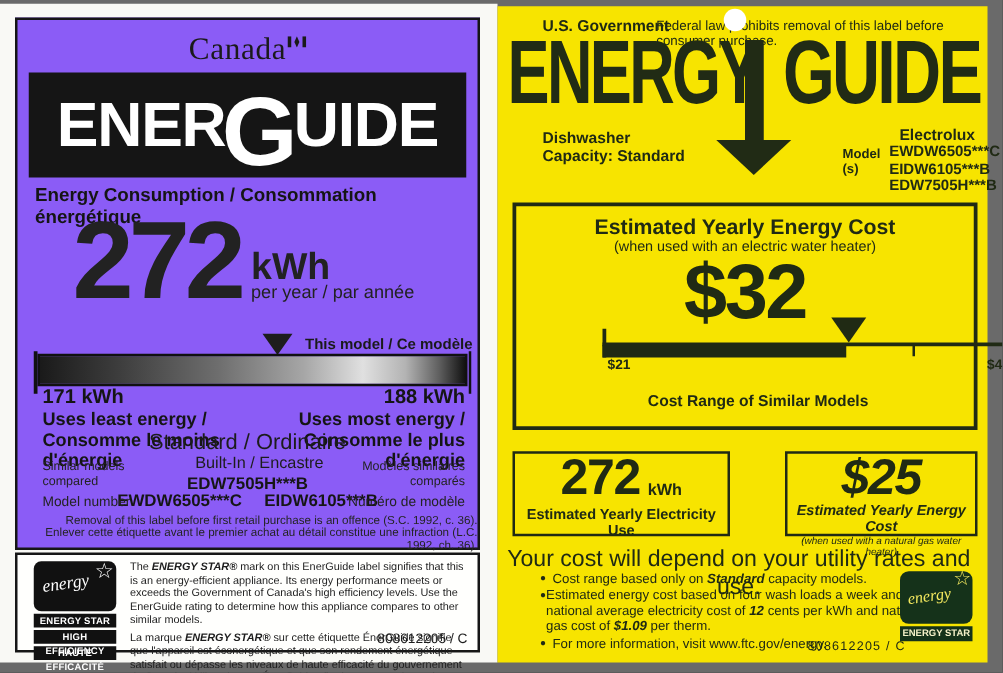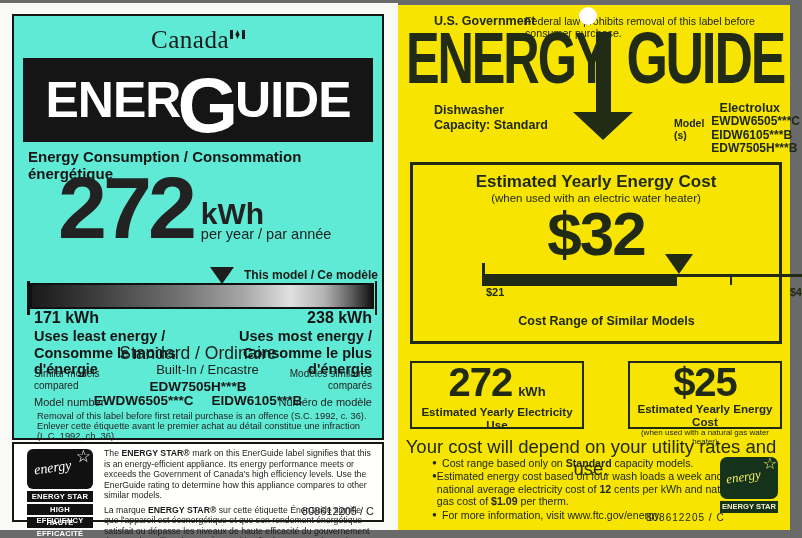--- a/index.html
+++ b/index.html
@@ -2,21 +2,21 @@
 <html><head>
 <meta charset="utf-8">
 <style>
   html,body{margin:0;padding:0;background:#555;}
   .page{position:relative;width:802px;height:538px;background:#6a6a6a;overflow:hidden;
         font-family:"Liberation Sans",sans-serif;-webkit-font-smoothing:antialiased;}
 
   
   .cdn{position:absolute;left:0;top:3px;width:398px;height:527px;background:#f9f9f5;}
   .cdn .main-box{position:absolute;left:12px;top:11px;width:368px;height:422px;
-                 border:2px solid #161616;background:#5eead4;}
+                 border:2px solid #161616;background:#8b5cf6;}
   .canada-mark{position:absolute;left:0;right:0;top:10px;text-align:center;
                font-family:"Liberation Serif",serif;font-size:25px;color:#1a1a1a;letter-spacing:.5px;}
   .canada-mark svg{vertical-align:super;margin-left:1px;}
   .energuide-banner{position:absolute;left:9px;right:9px;top:42px;height:84px;background:#151515;
                     display:flex;align-items:center;justify-content:center;color:#fff;}
   .energuide-banner .eg-txt{font-weight:bold;font-size:50px;letter-spacing:-1px;line-height:1;}
   .energuide-banner .eg-g{font-weight:bold;font-size:78px;line-height:.8;margin:0 -3px;position:relative;top:5px;}
   .cdn-subtitle{position:absolute;left:14px;top:132px;font-weight:bold;font-size:15px;color:#151515;}
   .consumption{position:absolute;left:44px;top:158px;display:flex;align-items:flex-end;color:#222;}
   .consumption .big{font-weight:bold;font-size:88px;line-height:.78;letter-spacing:-4px;}
@@ -38,21 +38,21 @@
   .cap.least{left:20px;} .cap.most{right:10px;text-align:right;}
   .category{position:absolute;left:0;right:0;top:327px;text-align:center;font-size:17.5px;color:#1c1c1c;}
   .subcategory{position:absolute;left:0;right:0;top:346px;text-align:center;font-size:13px;color:#1c1c1c;padding-left:19px;}
   .similar{position:absolute;top:352px;font-size:10px;line-height:12px;color:#232323;}
   .similar.l{left:20px;} .similar.r{right:10px;text-align:right;}
   .model-lbl{position:absolute;top:380px;font-size:11px;color:#232323;}
   .model-lbl.l{left:20px;} .model-lbl.r{right:10px;}
   .models1{position:absolute;left:0;right:0;top:363px;text-align:center;font-weight:bold;font-size:13.5px;color:#161616;}
   .models2{position:absolute;left:0;right:0;top:377px;text-align:center;font-weight:bold;font-size:13.5px;color:#161616;}
   .models2 span{margin:0 9px;}
-  .offence{position:absolute;left:0;right:0;text-align:left;font-size:9.3px;color:#242424;margin-left:23px;}
+  .offence{position:absolute;left:0;right:0;text-align:right;font-size:9.3px;color:#242424;}
   .offence.en{top:395px;} .offence.fr{top:405px;}
 
   .estar-box{position:absolute;left:12px;top:439px;width:368px;height:76px;
              border:2px solid #161616;background:#fffffd;}
   .es-logo{position:absolute;left:13px;top:5px;width:66px;}
   .es-art{position:relative;width:66px;height:40px;background:#111;border-radius:6px;color:#fff;}
   .es-script{position:absolute;left:7px;top:11px;font-family:"Liberation Serif",serif;font-style:italic;
              font-size:14px;transform:rotate(-8deg);}
   .es-star{position:absolute;right:2px;top:-1px;font-size:17px;line-height:1;}
   .es-bar{margin-top:2px;height:11px;background:#111;color:#fff;font-weight:bold;font-size:7.6px;
@@ -91,39 +91,39 @@
   .sc-mid{position:absolute;top:15px;width:2px;height:9px;background:#202a14;}
   .sc-fill{position:absolute;left:0;top:15px;width:59%;height:10px;background:#202a14;}
   .sc-marker{position:absolute;left:183px;top:-7px;width:0;height:0;
              border-left:14px solid transparent;border-right:14px solid transparent;
              border-top:20px solid #202a14;}
   .sc-min{position:absolute;left:4px;top:25px;font-weight:bold;font-size:11px;}
   .sc-max{position:absolute;right:4px;top:25px;font-weight:bold;font-size:11px;}
   .cb-caption{position:absolute;left:0;right:0;top:149px;text-align:center;font-weight:bold;font-size:12.5px;margin-left:21px;}
   .mini-box{position:absolute;top:356px;border:2.5px solid #202a14;text-align:center;}
   .mini-box.elec{left:12px;width:170px;height:64px;}
-  .mini-box.gas{left:230px;width:150px;height:64px;}
+  .mini-box.gas{left:230px;width:150px;height:64px;font-style:italic;}
   .mini-val{display:flex;justify-content:center;align-items:flex-end;margin-top:3px;}
   .mini-val .v{font-weight:bold;font-size:40px;line-height:.82;letter-spacing:-1px;}
   .mini-val .u{font-weight:bold;font-size:13px;margin-left:6px;}
   .mini-cap{font-weight:bold;font-size:11.6px;margin-top:6px;}
   .mini-sub{font-size:8px;margin-top:0;}
   .utility{position:absolute;left:0;right:6px;top:431px;text-align:center;font-size:18.5px;}
   .bullets{position:absolute;left:34px;top:452px;width:314px;font-size:10.6px;line-height:12.4px;}
   .bullet{display:flex;margin-bottom:1px;}
   .bullet .dot{width:10px;font-size:8px;line-height:12px;}
   .us-docnum{position:absolute;left:248px;top:507px;font-size:10px;letter-spacing:1px;}
   .us-estar{position:absolute;left:322px;top:452px;width:58px;}
   .us-es-art{position:relative;width:58px;height:42px;background:#15321a;border-radius:7px;color:#f2e85e;}
   .us-es-script{position:absolute;left:6px;top:12px;font-family:"Liberation Serif",serif;font-style:italic;
                 font-size:13px;transform:rotate(-8deg);}
   .us-es-star{position:absolute;right:1px;top:-1px;font-size:16px;line-height:1;}
   .us-es-bar{margin-top:2px;height:12px;background:#15321a;color:#f5f0c8;font-weight:bold;font-size:7.6px;
              text-align:center;line-height:12px;}
-  .b{font-weight:bold;}
+  .b{font-weight:bold;font-style:italic;}
 </style>
 </head>
 <body>
 
 <div class="page">
 
   <div class="cdn">
     <div class="main-box">
 
       <div class="canada-mark">
@@ -155,21 +155,21 @@
         <div class="lbl">This model / Ce modèle</div>
       </div>
 
       <div class="grad-wrap">
         <div class="grad-tick-l"></div>
         <div class="grad-bar"></div>
         <div class="grad-tick-r"></div>
       </div>
 
       <div class="scale-val min">171  kWh</div>
-      <div class="scale-val max">238  kWh</div>
+      <div class="scale-val max">188  kWh</div>
 
       <div class="cap least">
         <div>Uses least energy /</div>
         <div>Consomme le moins</div>
         <div>d'énergie</div>
       </div>
       <div class="cap most">
         <div>Uses most energy /</div>
         <div>Consomme le plus</div>
         <div>d'énergie</div>

